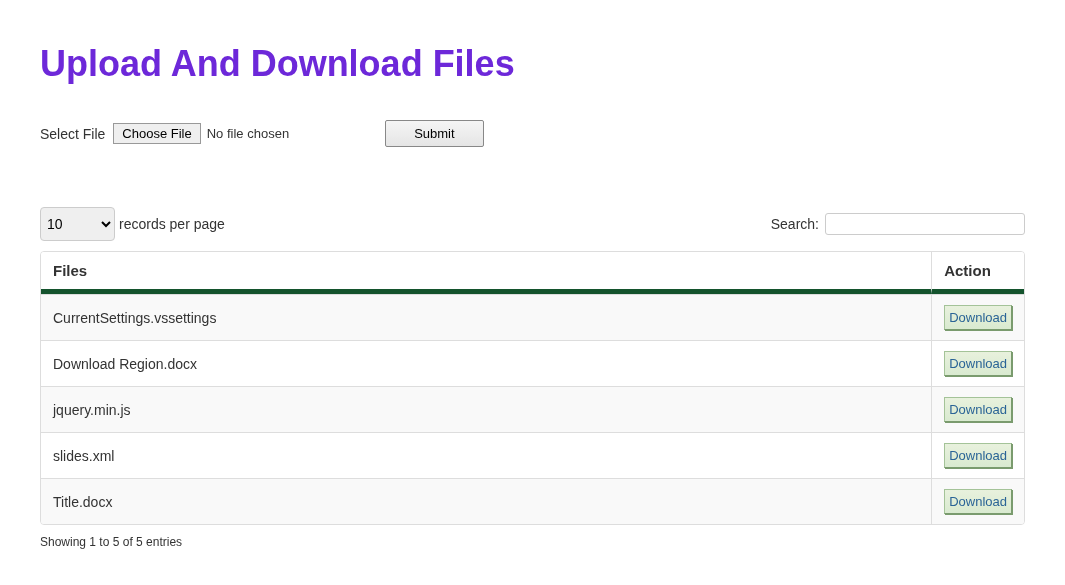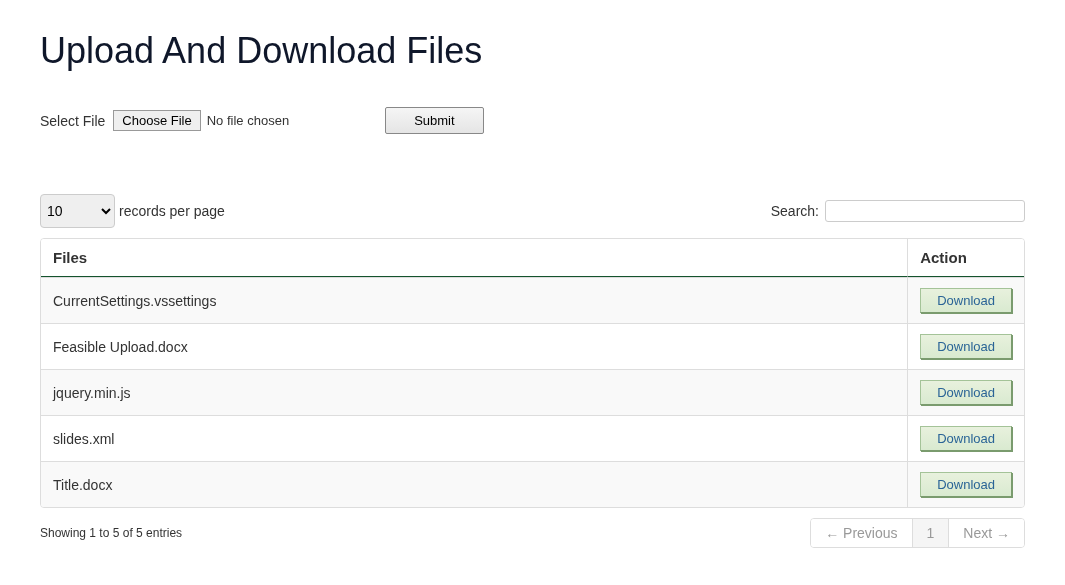--- a/index.html
+++ b/index.html
@@ -9,24 +9,24 @@
     }
     body {
       font-family: "Helvetica Neue", Helvetica, Arial, sans-serif;
       font-size: 14px;
       color: #333;
       padding: 0 40px;
       width: 1065px;
     }
     h1 {
       font-size: 36px;
-      font-weight: normal;
-      margin-top: 30px;
+      font-weight: bold;
+      margin-top: 43px;
       margin-bottom: 35px;
-      color: #0f172a;
+      color: #6d28d9;
     }
     .upload-row {
       display: flex;
       align-items: center;
       gap: 6px;
       margin-bottom: 60px;
     }
     .upload-row label {
       font-size: 14px;
       color: #333;
@@ -106,21 +106,21 @@
       border: 1px solid #ddd;
       border-radius: 4px;
       overflow: hidden;
       margin-bottom: 10px;
     }
     th {
       text-align: left;
       font-size: 15px;
       font-weight: bold;
       padding: 10px 12px;
-      border-bottom: 1px solid #14532d;
+      border-bottom: 5px solid #14532d;
       background: #fff;
     }
     th.action-col {
       width: 90px;
       border-left: 1px solid #ddd;
     }
     td {
       padding: 10px 12px;
       border-top: 1px solid #ddd;
       font-size: 14px;
@@ -137,21 +137,21 @@
     }
     .download-btn {
       display: inline-block;
       background: linear-gradient(#e8f1dd, #d9ead0);
       border: 1px solid #a4c398;
       border-right-color: #7a9b6e;
       border-bottom-color: #7a9b6e;
       box-shadow: 1px 1px 0 #7a9b6e;
       color: #2a6496;
       font-size: 13px;
-      padding: 4px 16px;
+      padding: 4px 4px;
       cursor: pointer;
       text-decoration: none;
     }
     .footer-row {
       display: flex;
       justify-content: space-between;
       align-items: center;
       margin-top: 6px;
     }
     .info-text {
@@ -214,38 +214,33 @@
       <th>Files</th>
       <th class="action-col">Action</th>
     </tr>
   </thead>
   <tbody>
     <tr>
       <td>CurrentSettings.vssettings</td>
       <td class="action-cell"><a class="download-btn">Download</a></td>
     </tr>
     <tr>
-      <td>Feasible Upload.docx</td>
+      <td>Download Region.docx</td>
       <td class="action-cell"><a class="download-btn">Download</a></td>
     </tr>
     <tr>
       <td>jquery.min.js</td>
       <td class="action-cell"><a class="download-btn">Download</a></td>
     </tr>
     <tr>
       <td>slides.xml</td>
       <td class="action-cell"><a class="download-btn">Download</a></td>
     </tr>
     <tr>
       <td>Title.docx</td>
       <td class="action-cell"><a class="download-btn">Download</a></td>
     </tr>
   </tbody>
 </table>
 
 <div class="footer-row">
   <span class="info-text">Showing 1 to 5 of 5 entries</span>
-  <div class="pagination">
-    <button class="page-btn">← Previous</button>
-    <button class="page-btn current">1</button>
-    <button class="page-btn">Next →</button>
-  </div>
 </div>
 
 </body></html>

